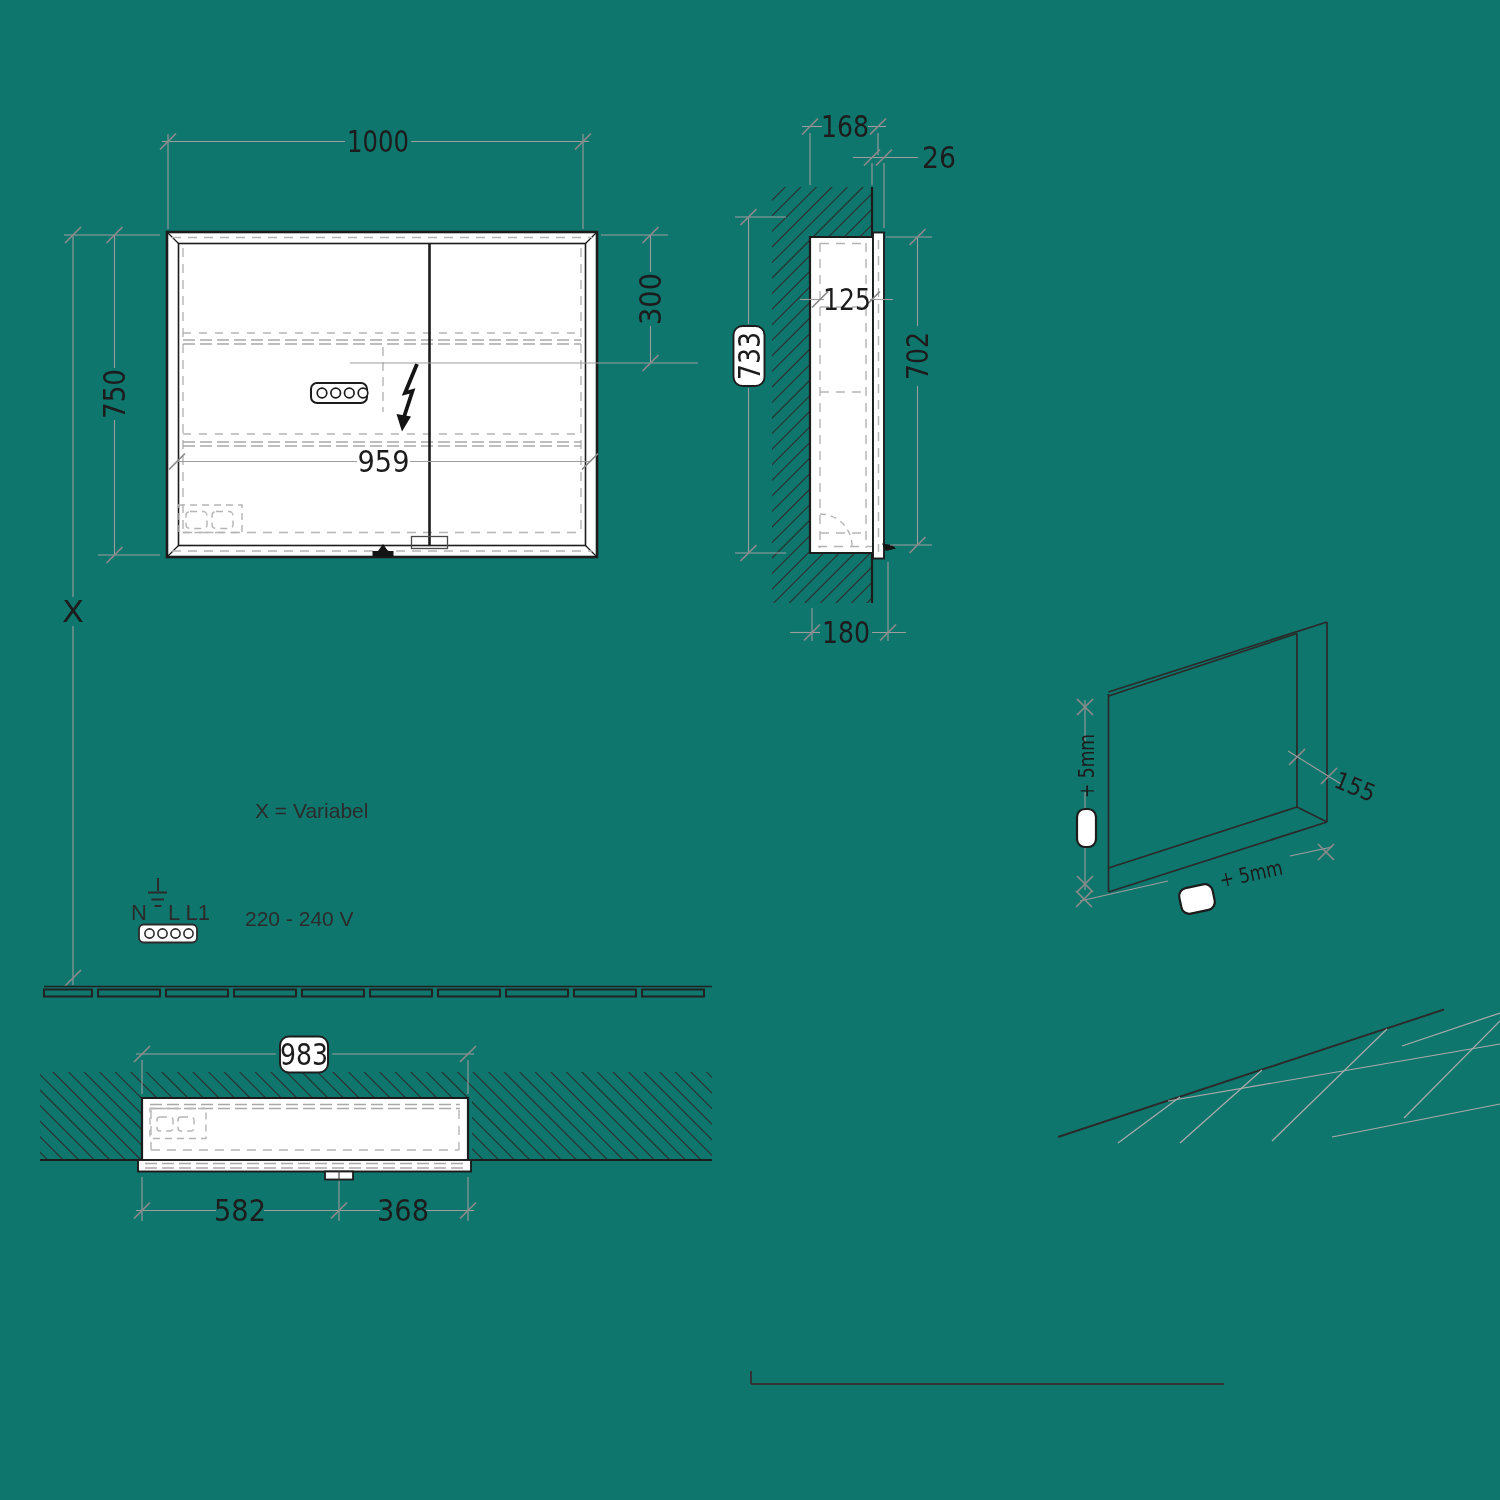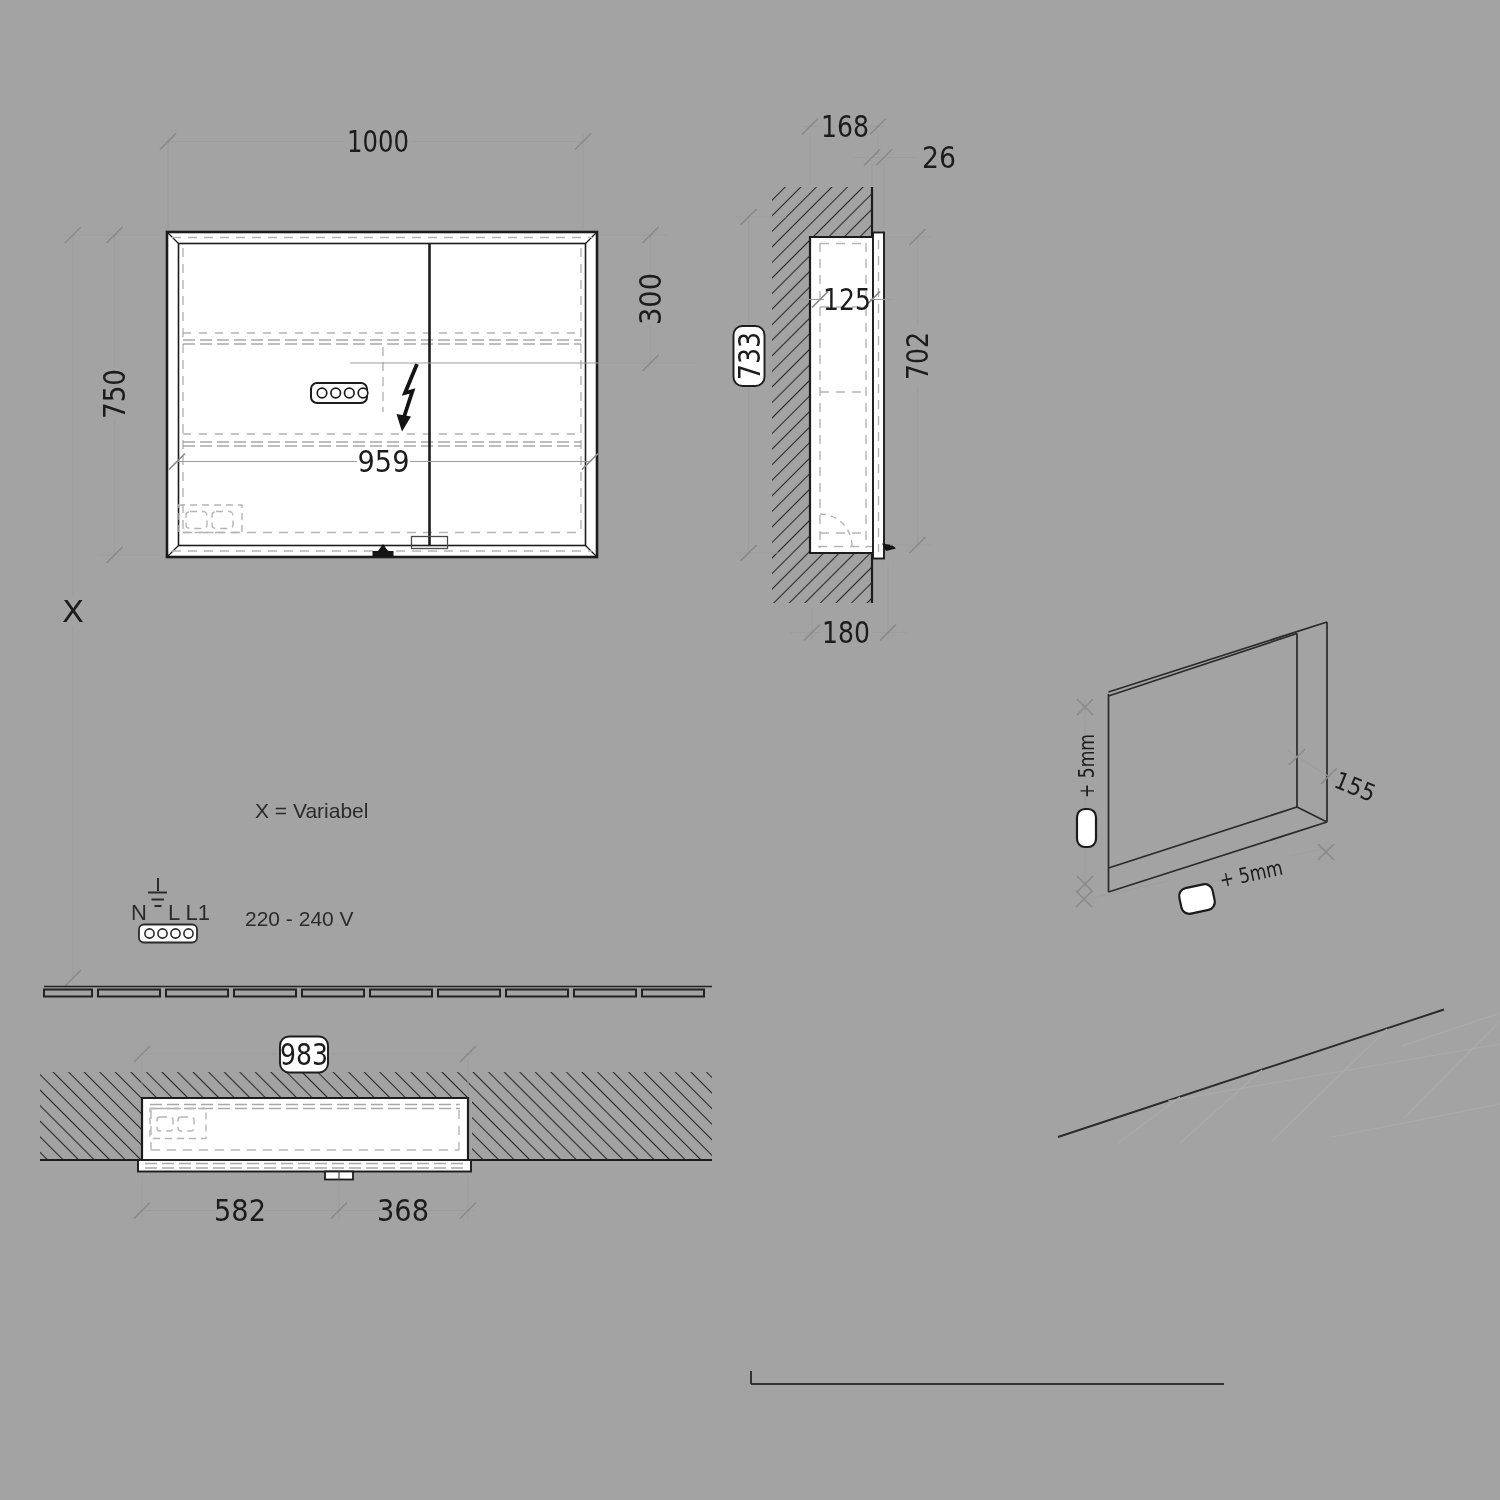--- a/index.html
+++ b/index.html
@@ -1,16 +1,16 @@
 <!DOCTYPE html>
 <html><head>
 <meta charset="utf-8">
 <style>
   html,body{margin:0;padding:0;background:#fff;}
-  .canvas{width:1500px;height:1500px;position:relative;background:#a3a3a3;}
+  .canvas{width:1500px;height:1500px;position:relative;background:#0f766e;}
   svg{display:block;}
   
   text.dim{font-family:"DejaVu Sans",sans-serif;font-size:30px;fill:#1c1c1c;
            text-anchor:middle;dominant-baseline:central;}
   text.dim-sm{font-family:"DejaVu Sans",sans-serif;font-size:21px;fill:#1c1c1c;
            text-anchor:middle;dominant-baseline:central;}
   text.dim-155{font-family:"DejaVu Sans",sans-serif;font-size:24px;fill:#1c1c1c;
            text-anchor:middle;dominant-baseline:central;}
   text.note{font-family:"Liberation Sans","DejaVu Sans",sans-serif;font-size:21px;fill:#2b2b2b;}
   text.term{font-family:"Liberation Sans","DejaVu Sans",sans-serif;font-size:22px;fill:#2b2b2b;}

